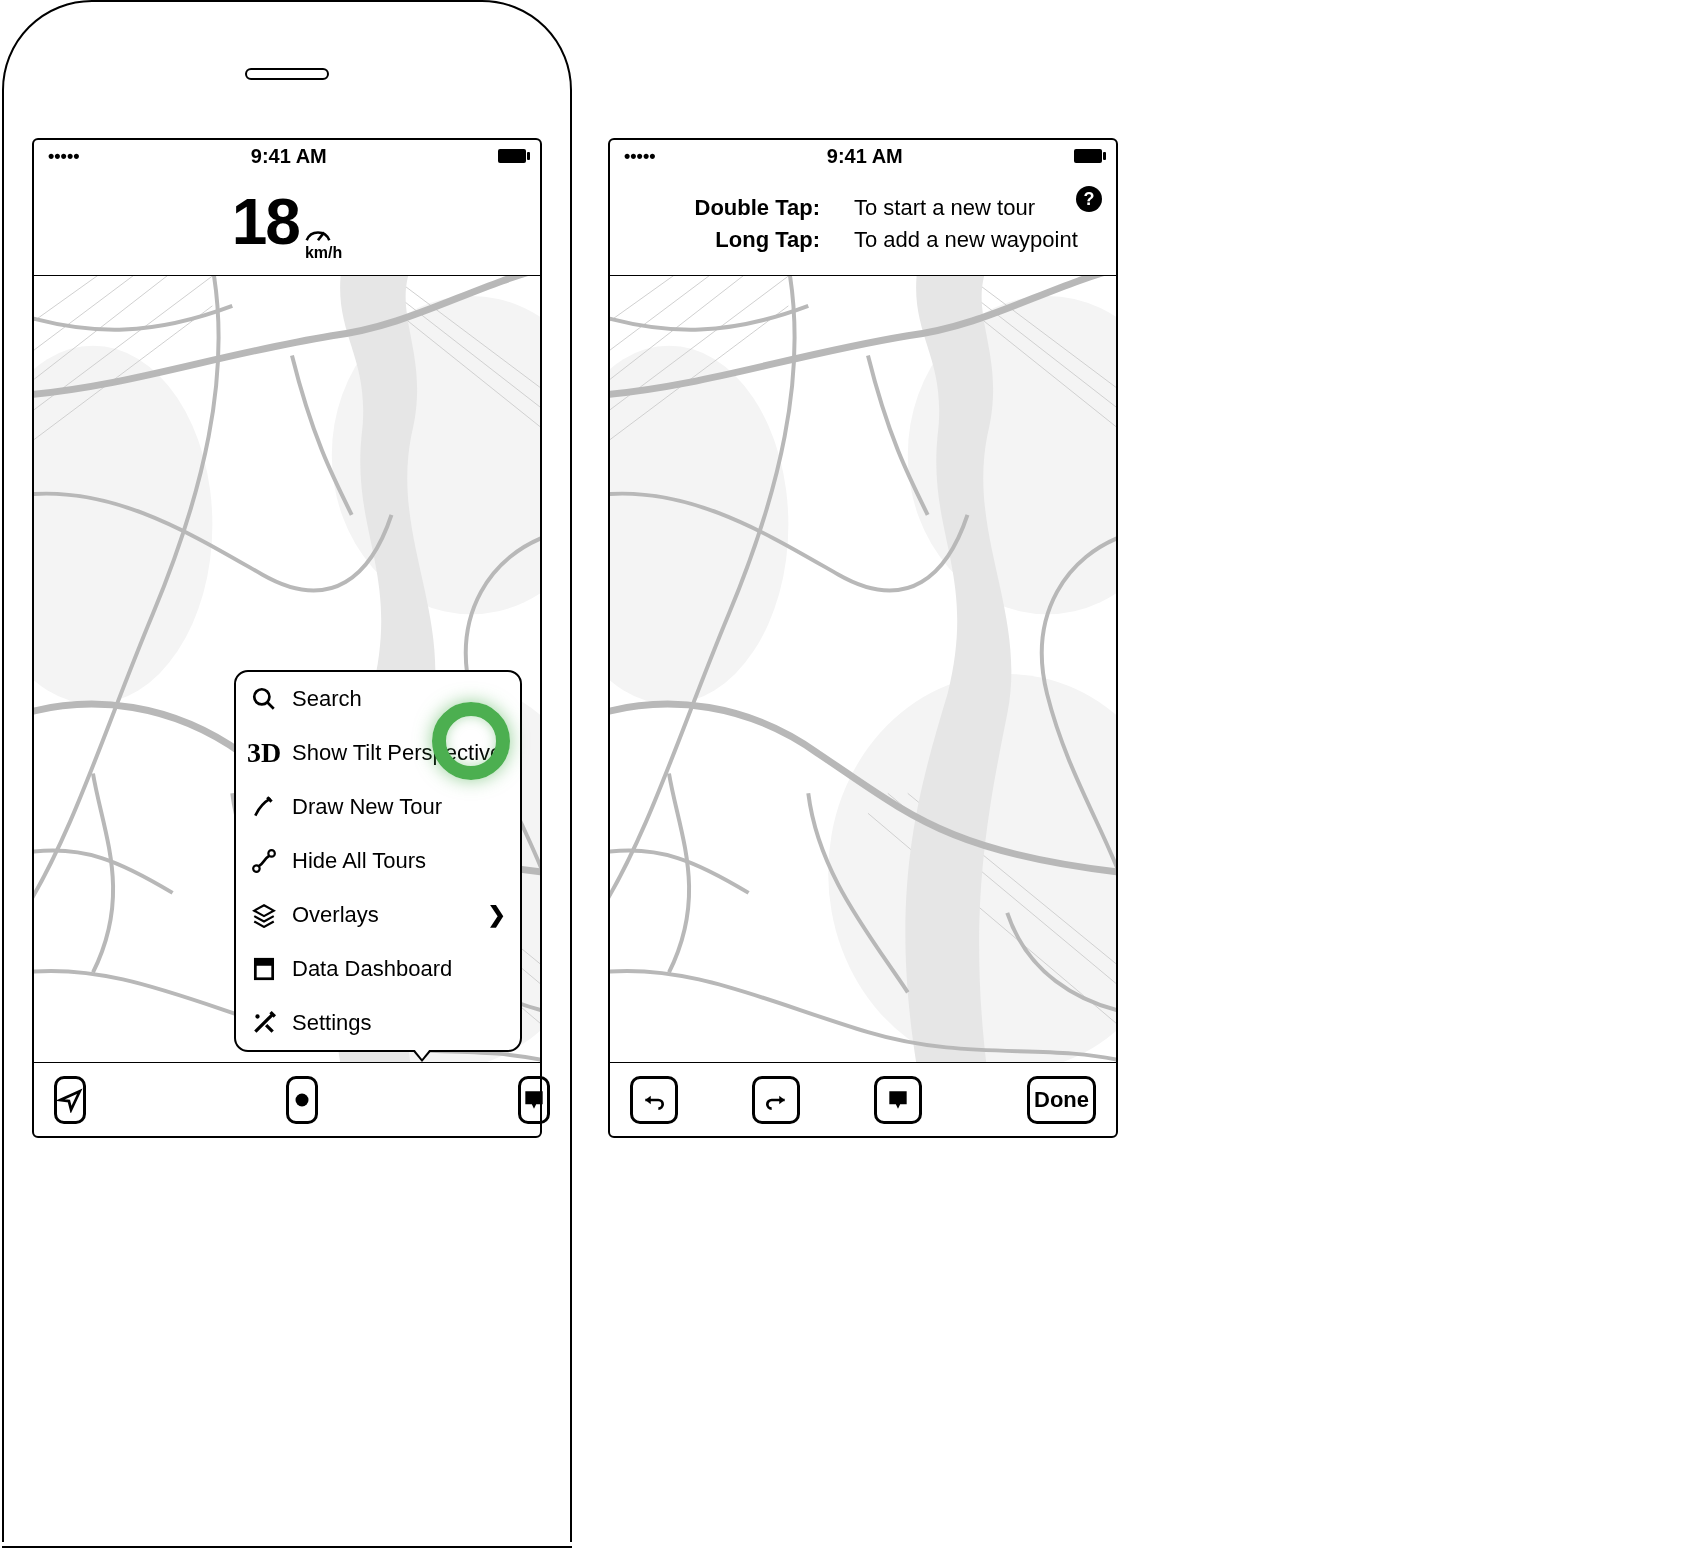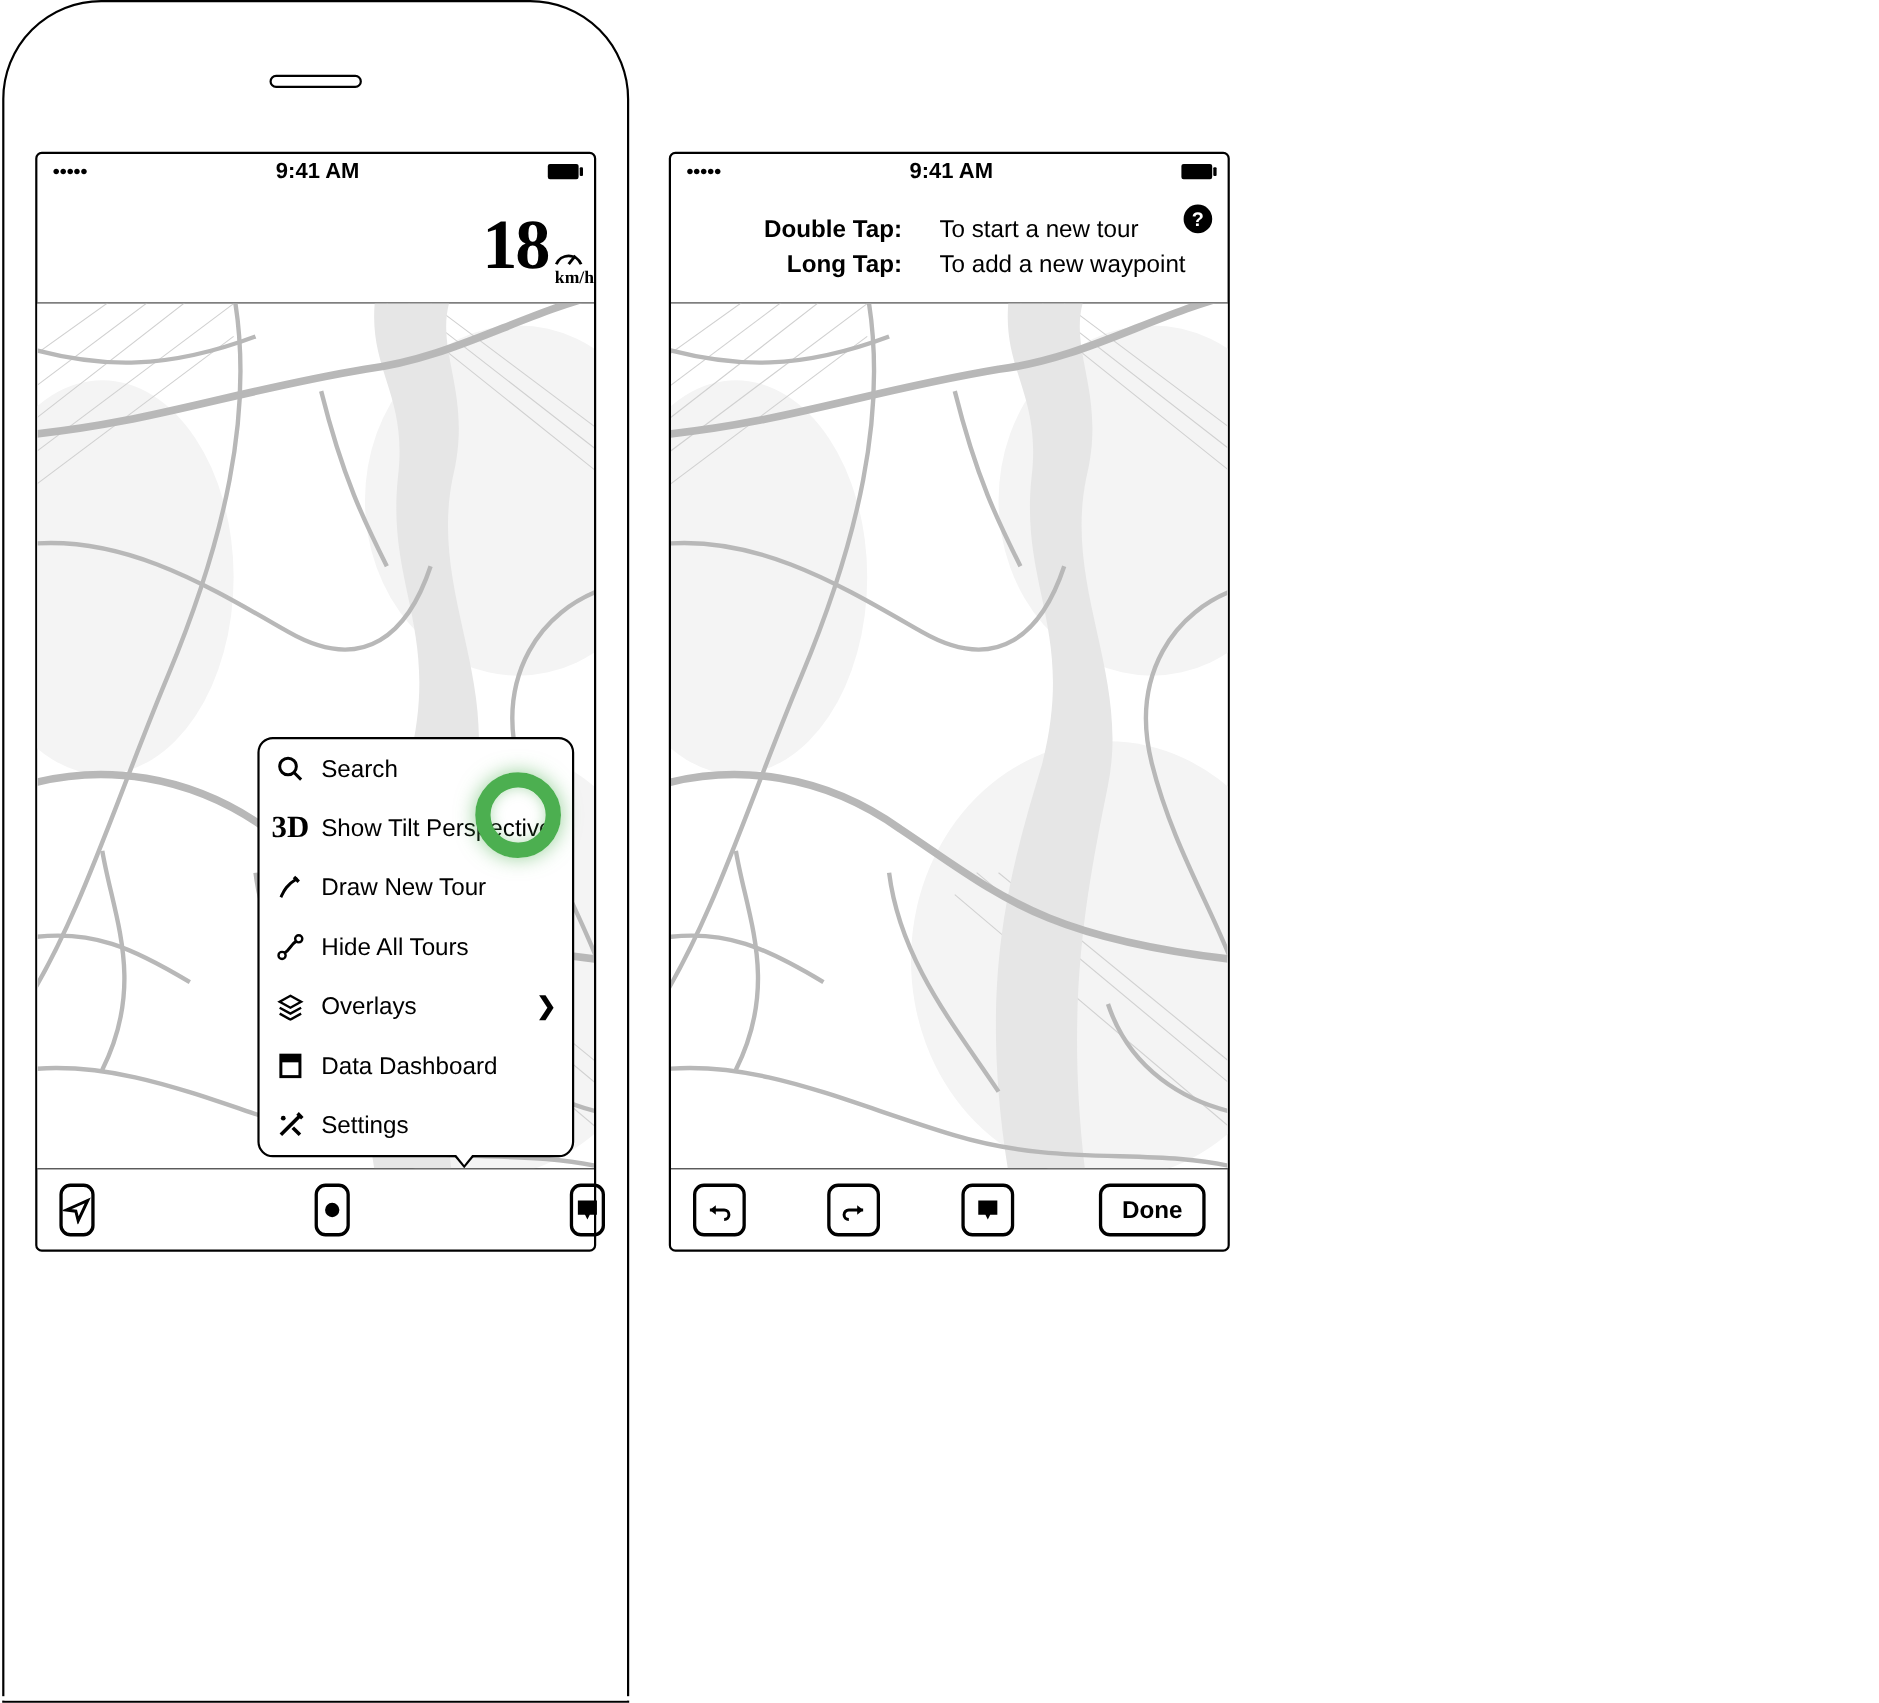--- a/index.html
+++ b/index.html
@@ -85,23 +85,22 @@
     content: ""; position: absolute; right: -4px; top: 3px;
     width: 3px; height: 8px; background: #000; border-radius: 1px;
   }
 
   
   .dash-header {
     height: 104px;
     border-bottom: 1px solid #000;
     display: flex;
     align-items: center;
-    justify-content: flex-end;
+    justify-content: center;
     gap: 30px;
-    font-family: Liberation Serif, serif;
   }
   .stat {
     display: flex;
     align-items: baseline;
   }
   .stat-value { font-size: 64px; font-weight: 700; letter-spacing: -2px; }
   .stat-unit-col { display: flex; flex-direction: column; align-items: flex-start; margin-left: 6px;}
   .stat-unit { font-size: 16px; font-weight: 600; }
   .icon-small { width: 26px; height: 18px; }
 
@@ -213,21 +212,21 @@
     display: flex; align-items: center; justify-content: center;
     cursor: pointer;
   }
   .tabbar-left { justify-content: flex-start; }
   .tabbar-right { gap: 0; }
   .tabbar-right .tabbtn { margin-right: 74px; }
   .done-btn {
     margin-left: auto;
     border: 3px solid #000;
     border-radius: 10px;
-    padding: 8px 18px;
+    padding: 8px 4px;
     font-size: 22px; font-weight: 700;
     cursor: pointer;
     background: #fff;
   }
   .tabbtn.filled svg { fill:#000; }
   .tabbtn svg { width: 26px; height: 26px; }
 
   
   .road { stroke:#b8b8b8; stroke-width:4; fill:none; }
   .road.thick { stroke-width:7; }

